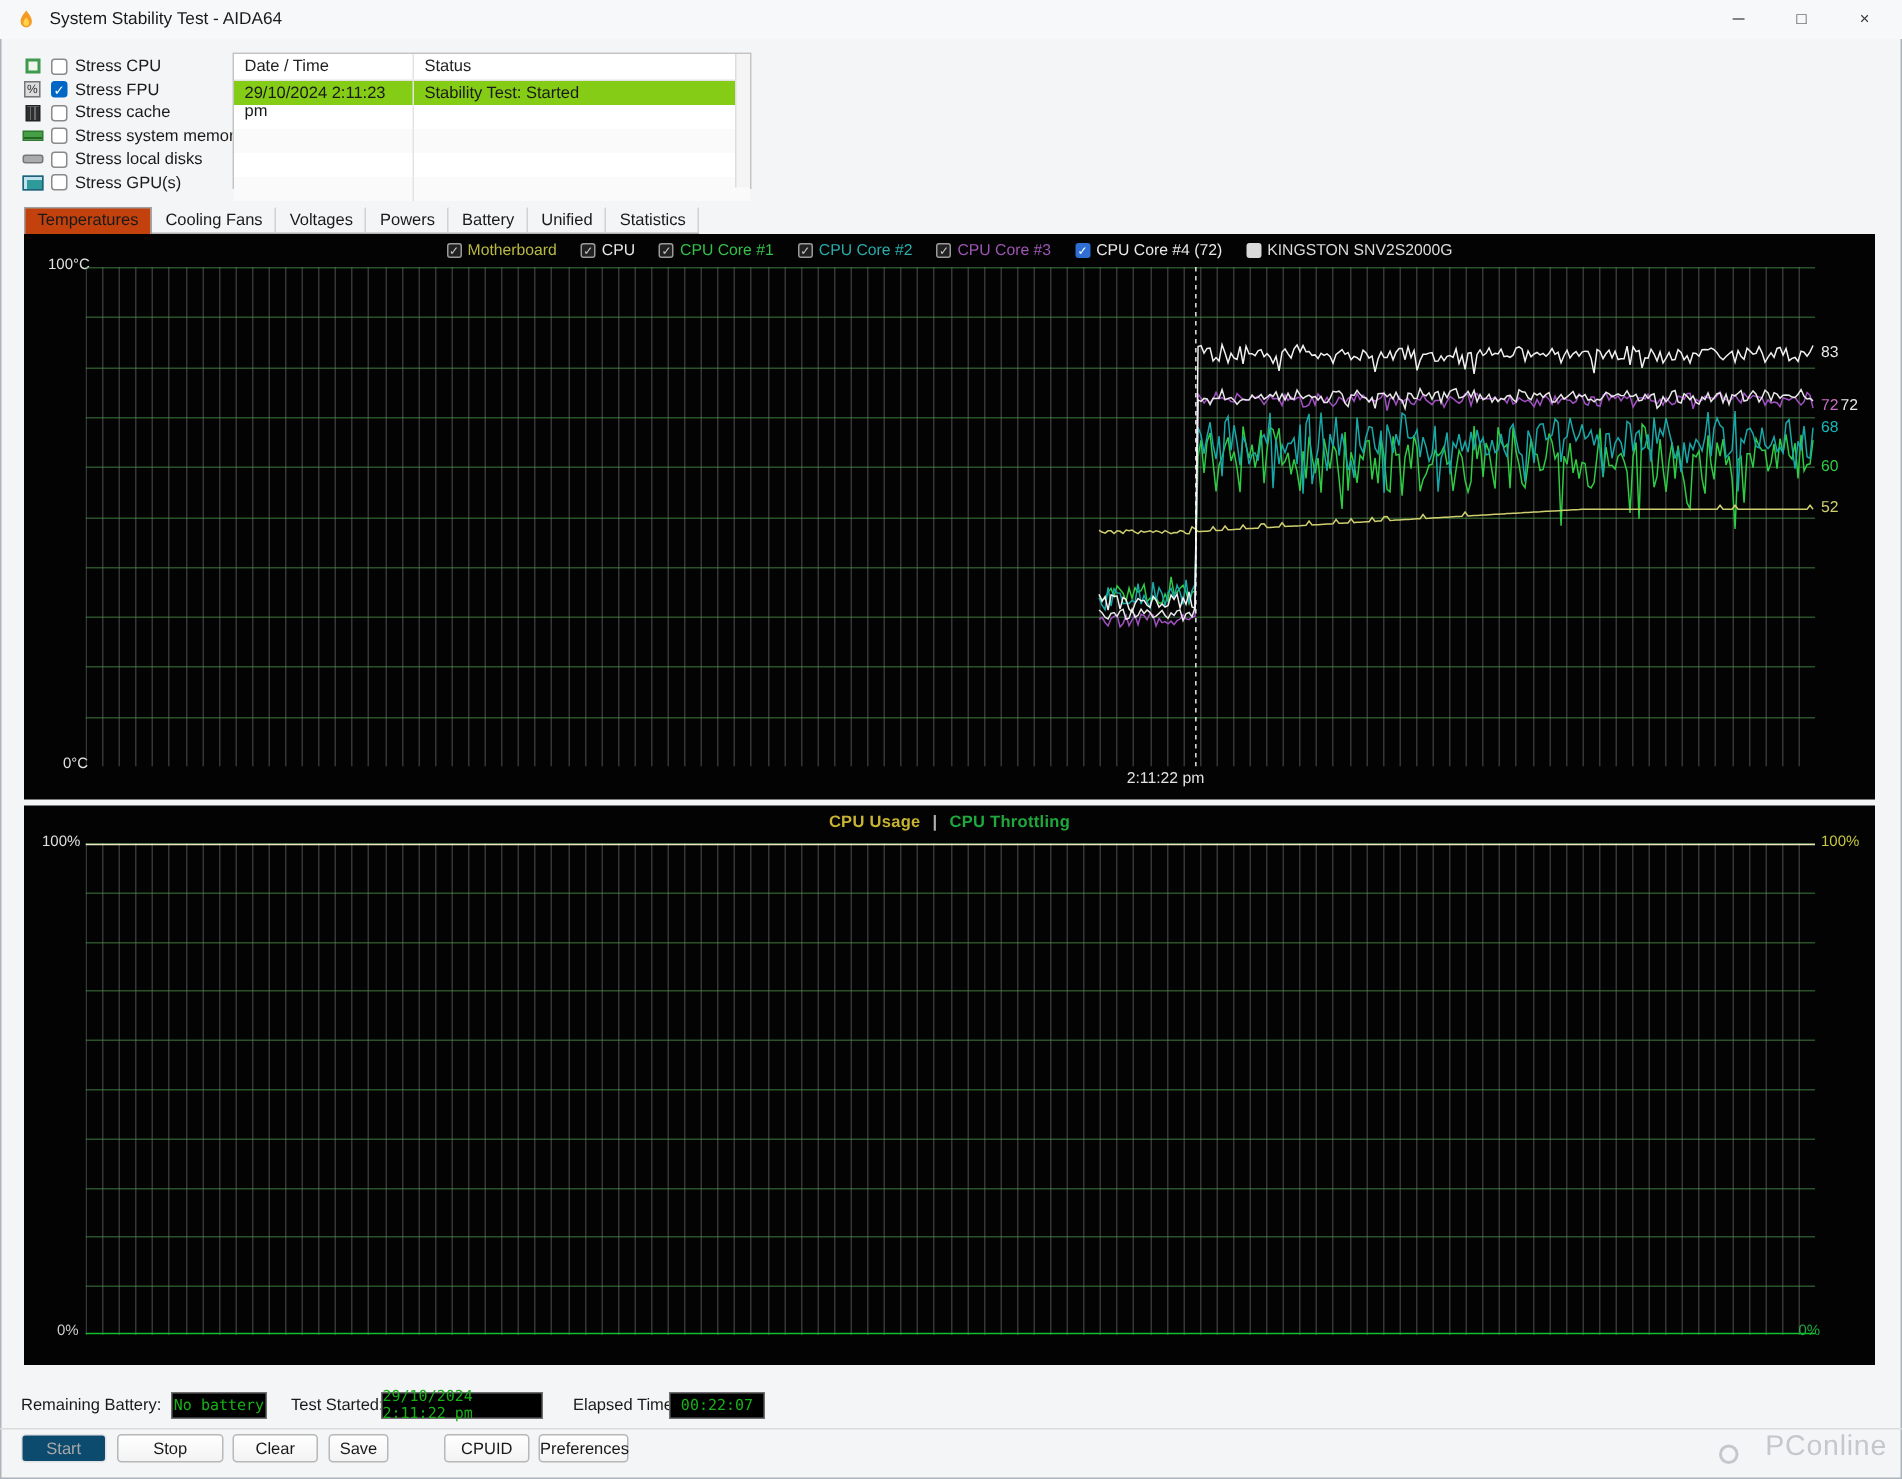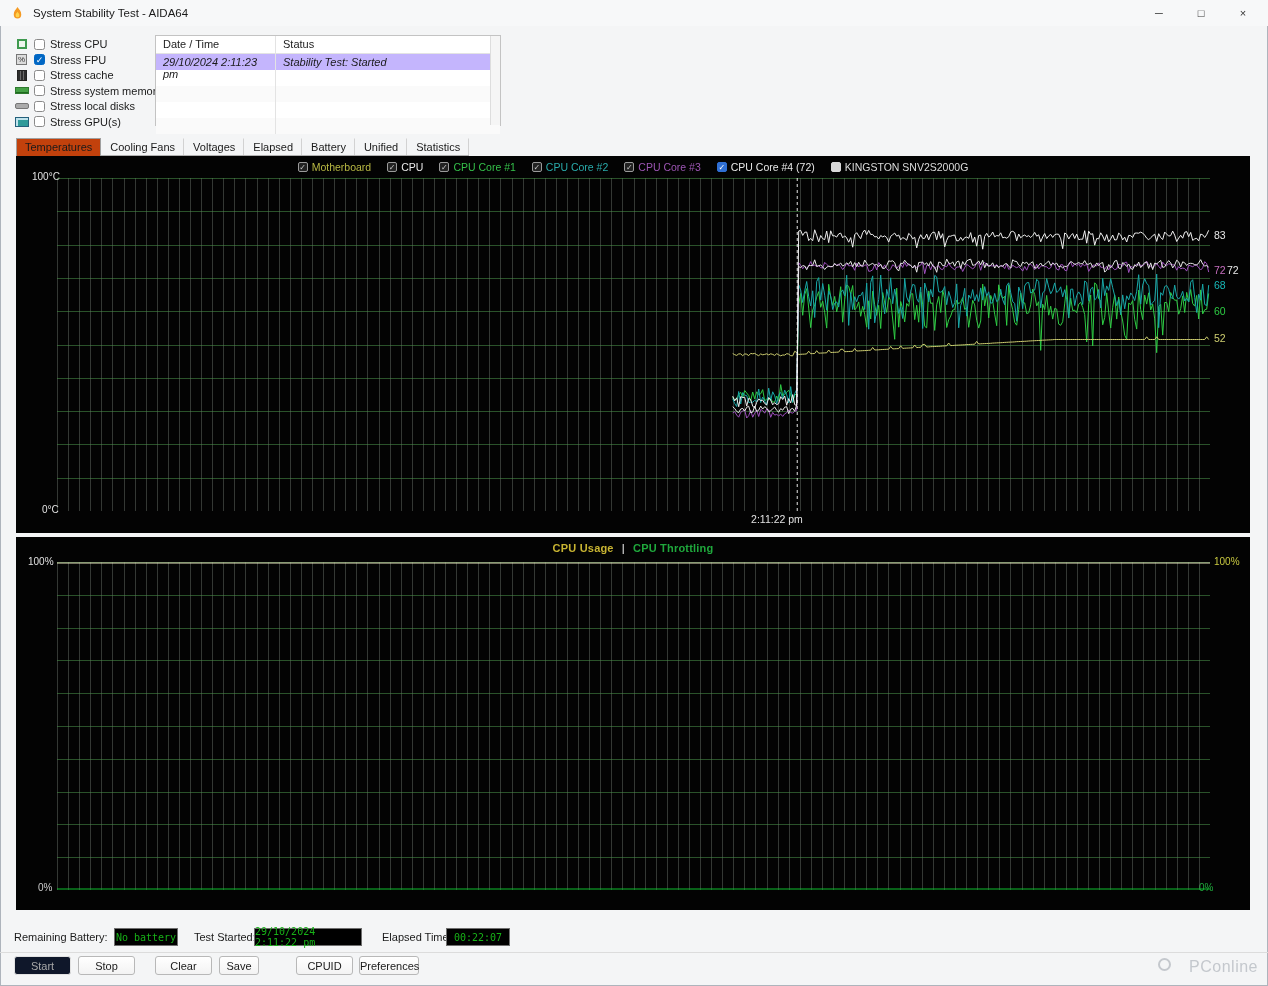--- a/index.html
+++ b/index.html
@@ -25,21 +25,21 @@
   .icon-disk{width:14px;height:6px;background:#ababab;border:1px solid #777;border-radius:2px;box-sizing:border-box;}
   .icon-gpu{width:14px;height:10px;background:#2f9a9a;border:1px solid #24607c;box-shadow:inset 2px 2px 0 #bfe3ec;box-sizing:border-box;}
   .cb{width:11px;height:11px;border:1px solid #8a8a8a;background:#fff;border-radius:2.5px;box-sizing:border-box;display:flex;align-items:center;justify-content:center;font-size:9px;color:transparent;}
   .cb.on{background:#0067c4;border-color:#0067c4;color:#fff;}
   
   .logtable{position:absolute;left:155px;top:35px;width:346px;height:91px;background:#fff;border:1px solid #c3c3c3;box-sizing:border-box;font-size:11px;}
   .lt-head{display:flex;height:17px;border-bottom:1px solid #e3e3e3;color:#222;}
   .lt-c1{width:120px;padding:2px 16px 0 7px;box-sizing:border-box;border-right:1px solid #e3e3e3;}
   .lt-c2{flex:1;padding:2px 0 0 7px;box-sizing:border-box;}
   .lt-row{display:flex;height:16px;}
-  .lt-row.data{background:#c4b5fd;font-style:italic;}
+  .lt-row.data{background:#84cc16;}
   .lt-row.stripe{background:#fafafa;}
   .lt-scroll{position:absolute;right:0;top:0;bottom:0;width:9px;background:#f5f5f5;border-left:1px solid #ddd;}
   
   .tabs{position:absolute;left:16px;top:138px;height:17px;display:flex;border-bottom:1px solid #b0b0b0;}
   .tab{font-size:11px;padding:2px 8px 0 8px;border:1px solid transparent;border-bottom:none;color:#1a1a1a;}
   .tab.active{background:#c2410c;border-color:#a0a0a0;margin-bottom:-1px;}
   .tab:not(.active){border-right:1px solid #d2d2d2;}
   
   .panel{position:absolute;left:16px;width:1234px;background:#030303;}
   .panel.temp{top:156px;height:377px;}
@@ -57,24 +57,24 @@
   .chart2-title span{margin:0 4px;}
   
   .statusbar{position:absolute;left:14px;top:928px;width:1240px;height:20px;font-size:11px;}
   .statusbar .lbl{position:absolute;top:3px;}
   .lcd{position:absolute;top:0;height:18px;background:#000;border:1px solid #6f6f6f;box-sizing:border-box;
        font-family:"DejaVu Sans Mono",monospace;font-size:10px;display:flex;align-items:center;justify-content:center;}
   
   .btn-sep{position:absolute;left:0;top:952px;width:100%;height:1px;background:#dcdcdc;}
   .btnbar{position:absolute;left:0;top:956px;width:100%;height:20px;}
   .abtn{position:absolute;top:0;height:19px;background:linear-gradient(#ffffff,#f3f3f3);border:1px solid #b8b8b8;border-radius:3px;font-size:11px;font-family:"Liberation Sans",sans-serif;color:#1a1a1a;padding:0;}
-  .abtn.disabled{color:#a8a8a8;border-color:#e2e2e2;background:#0f172a;}
-  .btn-0{left:14px;width:57px}.btn-1{left:78px;width:57px}.btn-2{left:155px;width:57px}
+  .abtn.disabled{color:#a8a8a8;border-color:#e2e2e2;background:#0c4a6e;}
+  .btn-0{left:14px;width:57px}.btn-1{left:78px;width:71px}.btn-2{left:155px;width:57px}
   .btn-3{left:219px;width:40px}.btn-4{left:296px;width:57px}.btn-5{left:359px;width:60px}
-  .watermark{position:absolute;right:10px;bottom:10px;font-size:16px;color:#c4c8cd;letter-spacing:.5px;display:flex;align-items:flex-start;gap:18px;}
+  .watermark{position:absolute;right:10px;bottom:10px;font-size:19px;color:#c4c8cd;letter-spacing:.5px;display:flex;align-items:flex-end;gap:18px;}
   .wm-circle{width:13px;height:13px;border:2px solid #c4c8cd;border-radius:50%;box-sizing:border-box;}
 </style>
 </head>
 <body>
 
 <div class="titlebar">
   <svg class="app-icon" viewBox="0 0 16 16">
     <path d="M8 1 C 10 4, 12 5.5, 12 9 a4 4.2 0 1 1 -8 0 C 4 5.5, 6 4, 8 1 Z" fill="#f59a23"></path>
     <path d="M8 6 C 9 7.5, 10 8, 10 10 a2 2 0 1 1 -4 0 C 6 8, 7 7.5, 8 6 Z" fill="#ffd34d"></path>
   </svg>
@@ -163,21 +163,21 @@
         <span class="lt-c2"></span>
       </div>
     </div>
   <div class="lt-scroll"></div>
 </div>
 
 <div class="tabs">
     <span class="tab active">Temperatures</span>
     <span class="tab">Cooling Fans</span>
     <span class="tab">Voltages</span>
-    <span class="tab">Elapsed</span>
+    <span class="tab">Powers</span>
     <span class="tab">Battery</span>
     <span class="tab">Unified</span>
     <span class="tab">Statistics</span>
   </div>
 
 <div class="panel temp">
   <div class="legend">
   <span class="lg-item">
     <span class="lgchk">✓</span>
     <span class="lg-name" style="color: rgb(185, 185, 68);">Motherboard</span>

